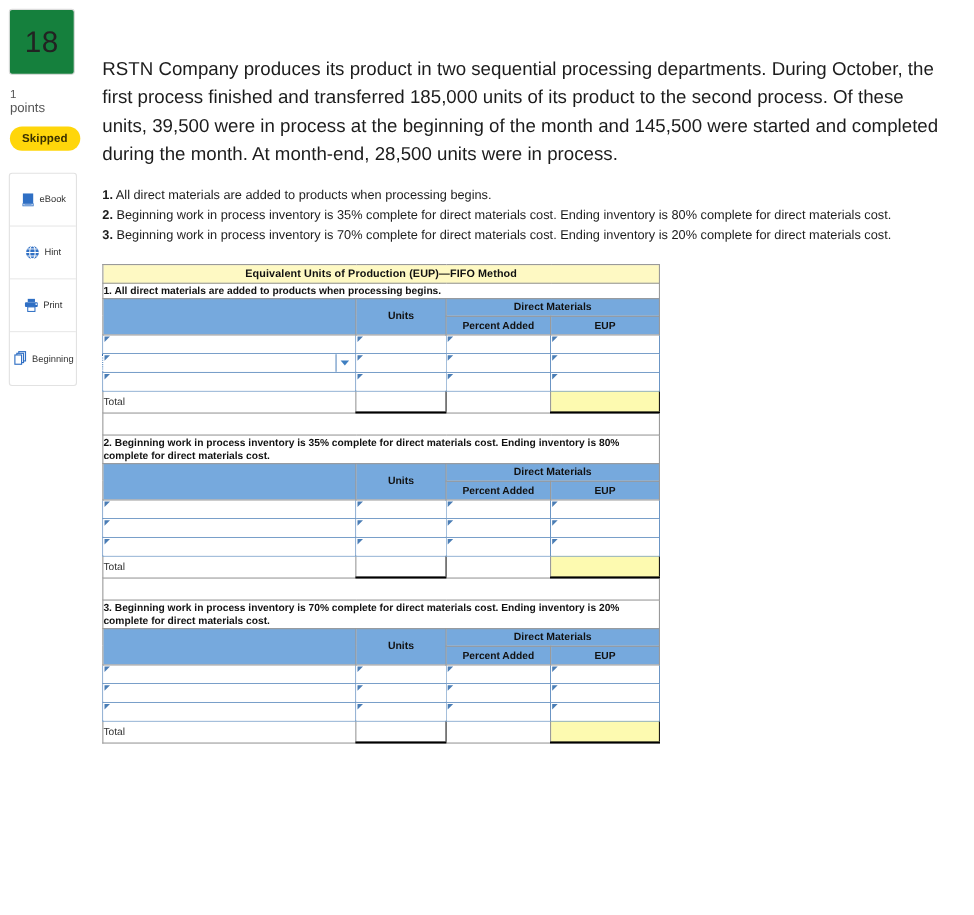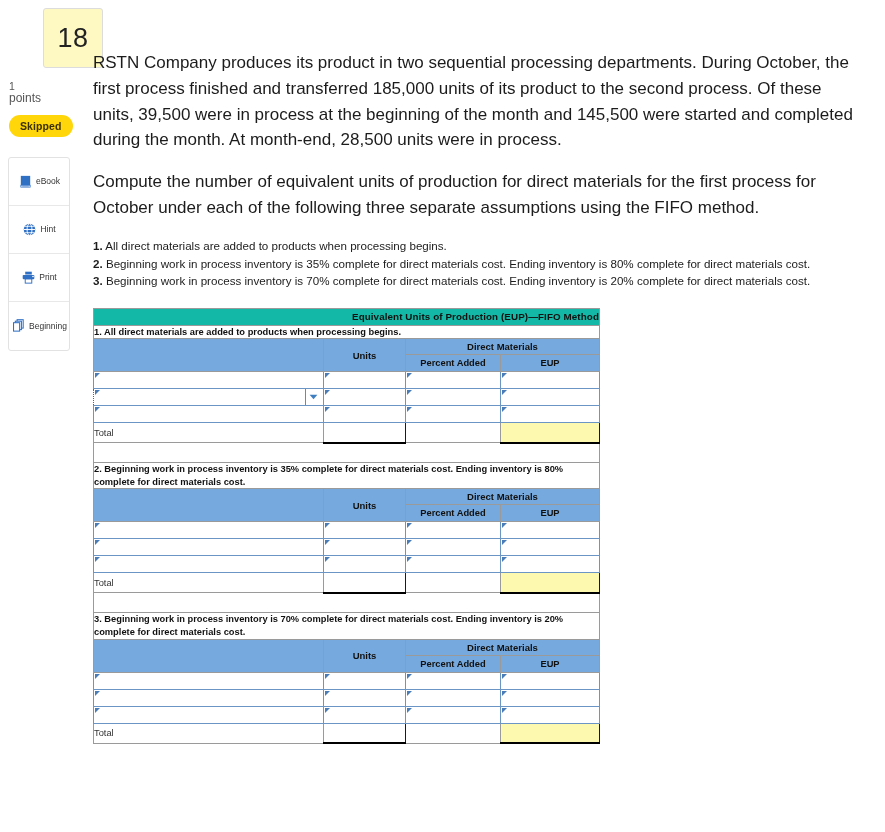--- a/index.html
+++ b/index.html
@@ -14,22 +14,22 @@
   
   .rail {
     position: absolute; left: 0; top: 0;
     width: 75px; height: 100%;
     padding: 8px 0 0 8px;
   }
   .qnum-box {
     width: 60px; height: 60px;
     border: 1px solid #dcdcdc;
     border-radius: 3px;
-    background: #fef9c3;
-    display: flex; align-items: center; justify-content: center; margin-left: 35px;
+    background: #15803d;
+    display: flex; align-items: center; justify-content: center;
   }
   .qnum-box .num {
     font-size: 27px; font-weight: 400; color: #222; letter-spacing: .5px;
   }
   .points-wrap { margin-top: 12px; padding-left: 1px; }
   .points-val { font-size: 10.5px; color: #555; line-height: 1.15; }
   .points-lbl { font-size: 12px; color: #555; line-height: 1.15; }
   .skipped-badge {
     margin-top: 9px; margin-left: 1px;
     display: inline-block;
@@ -89,22 +89,22 @@
     border-collapse: collapse;
     table-layout: fixed;
     font-size: 9.5px;
   }
   .eup-table td, .eup-table th {
     border: 1px solid #9a9a9a;
     padding: 0;
     vertical-align: middle;
   }
   .t-title {
-    background: #14b8a6;
-    text-align: right;
+    background: #fef9c3;
+    text-align: center;
     font-weight: 700;
     font-size: 9.8px;
     color: #111;
     height: 17px;
     letter-spacing: .1px;
   }
   .t-assump {
     background: #ffffff;
     font-weight: 700;
     font-size: 9.3px;
@@ -245,21 +245,20 @@
       </span>
       <span class="lbl">Beginning</span>
     </div>
 
   </div>
 </div>
 
 <div class="content">
 
   <div class="para p1">RSTN Company produces its product in two sequential processing departments. During October, the first process finished and transferred 185,000 units of its product to the second process. Of these units, 39,500 were in process at the beginning of the month and 145,500 were started and completed during the month. At month-end, 28,500 units were in process.</div>
-  <div class="para p2">Compute the number of equivalent units of production for direct materials for the first process for October under each of the following three separate assumptions using the FIFO method.</div>
 
   <div class="assump-list">
     <div class="assump-line">
       <b>1.</b>
       <span>All direct materials are added to products when processing begins.</span>
     </div>
     <div class="assump-line">
       <b>2.</b>
       <span>Beginning work in process inventory is 35% complete for direct materials cost. Ending inventory is 80% complete for direct materials cost.</span>
     </div>

